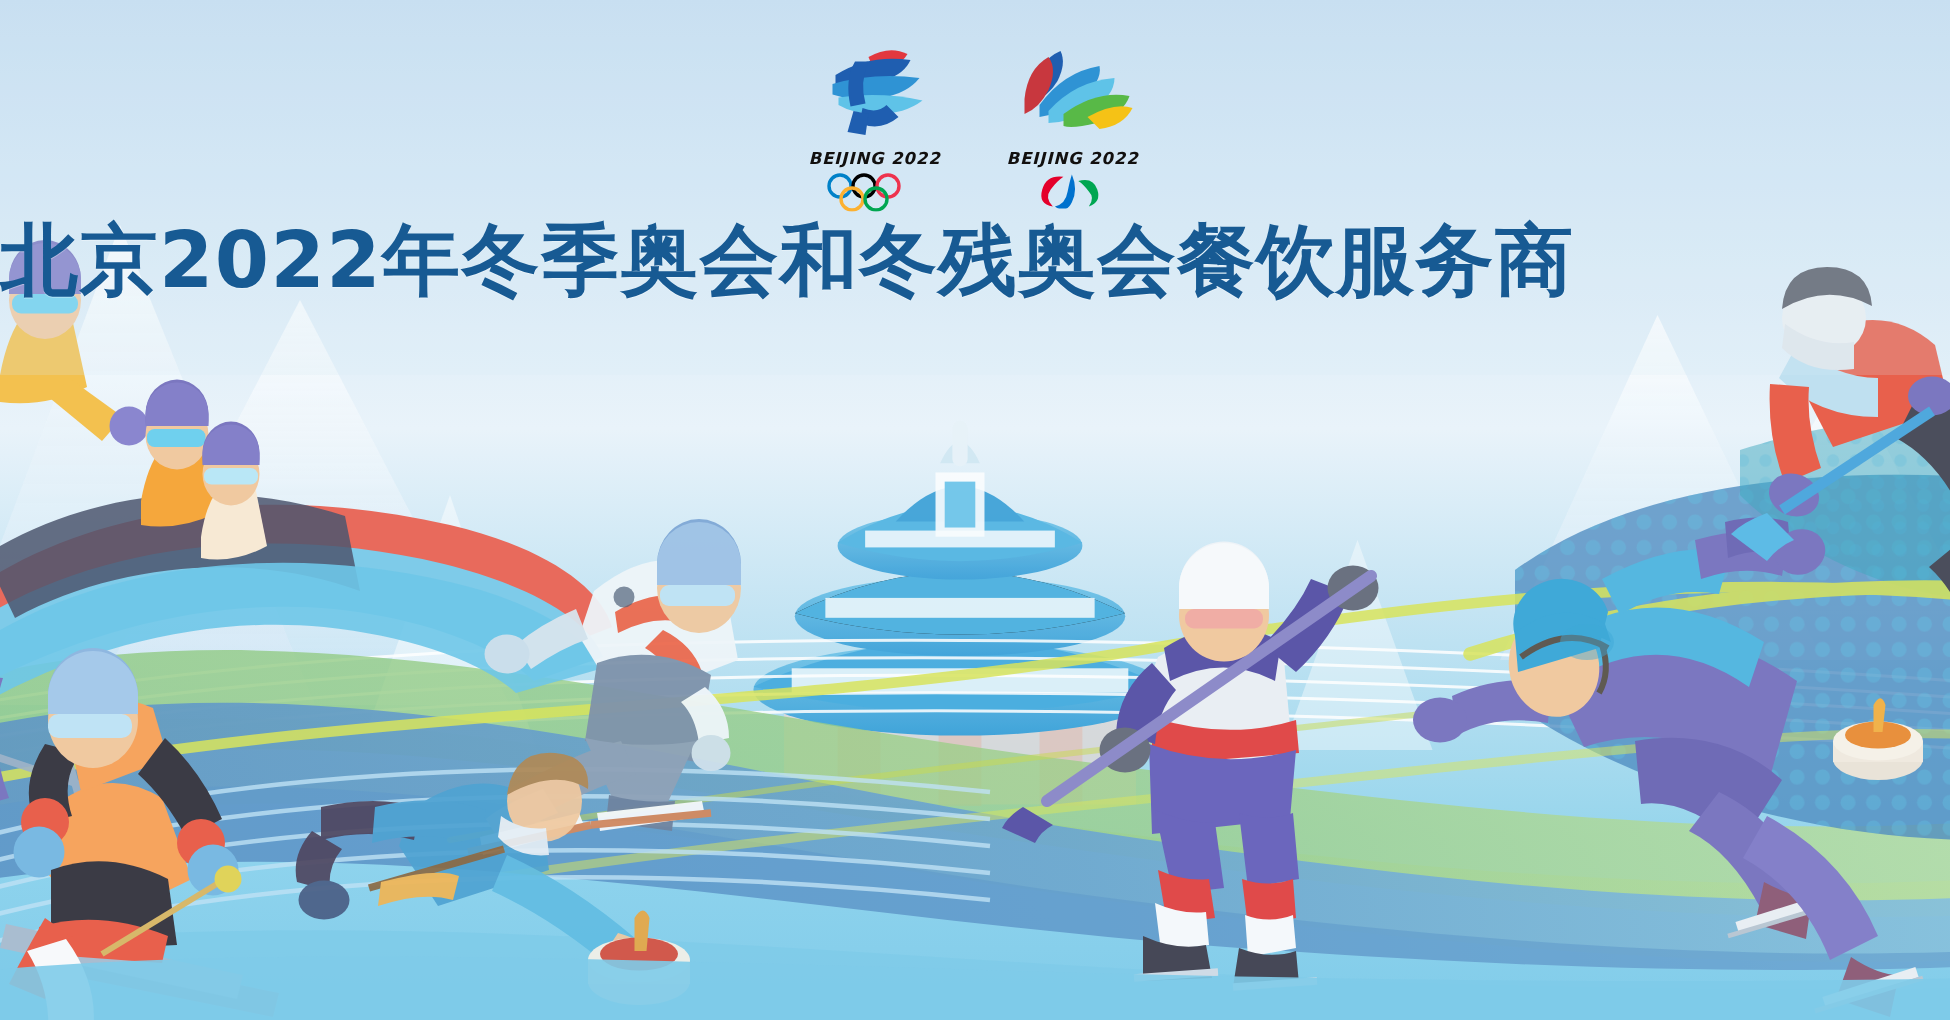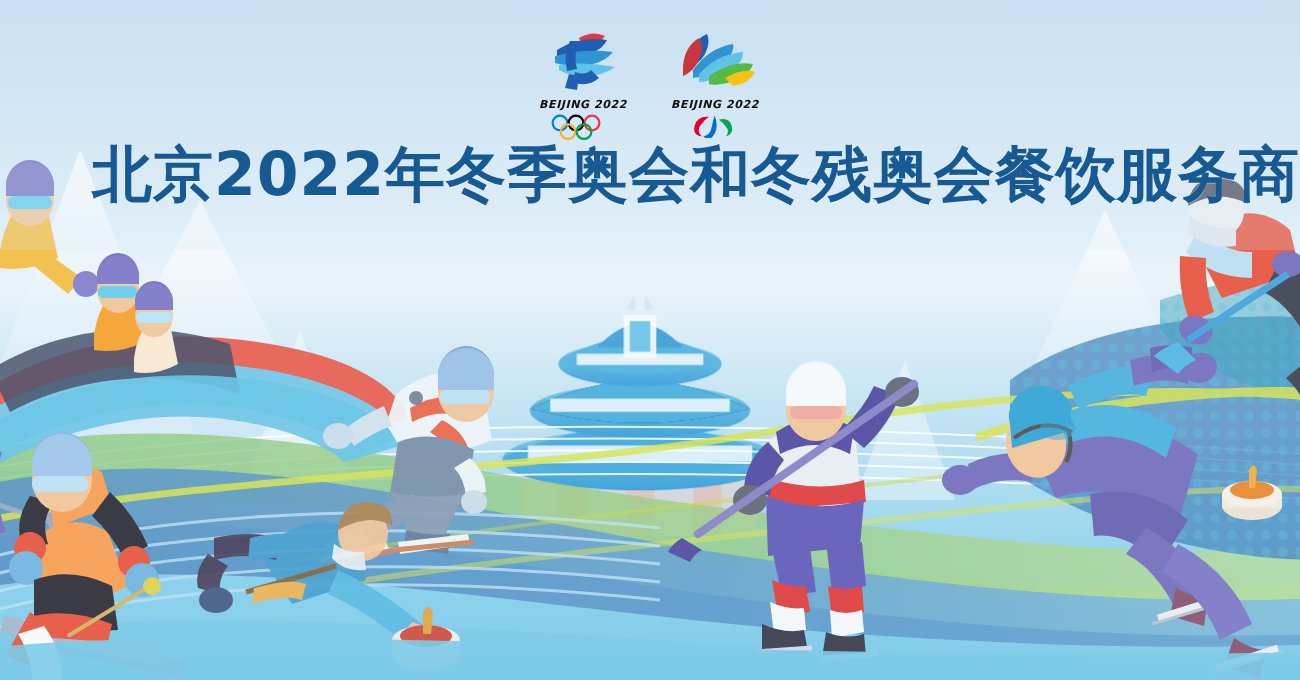--- a/index.html
+++ b/index.html
@@ -10,22 +10,22 @@
   }
   #banner{
     position:relative; width:1300px; height:680px; overflow:hidden;
     background:linear-gradient(to bottom,#c5ddf1 0%,#d3e6f5 18%,#e2f0f9 34%,#e9f3fa 45%,#bfe3f2 62%,#93d4ec 80%,#87cfea 100%);
   }
   .layer{ position:absolute; inset:0; }
   svg.layer{ display:block; }
   
   #title{
     position:absolute; left:0; right:0; top:144px;
-    text-align:right;
-    font-size:60px; line-height:60px;
+    text-align:left;
+    font-size:52px; line-height:60px;
     font-weight:700;
     letter-spacing:1px;
     color:#175a93;
     font-family:"DejaVu Sans","Liberation Sans",sans-serif;
     text-shadow:0 1px 0 rgba(255,255,255,.35);
     white-space:nowrap;
     z-index:40;
   }
   
   #logos{

